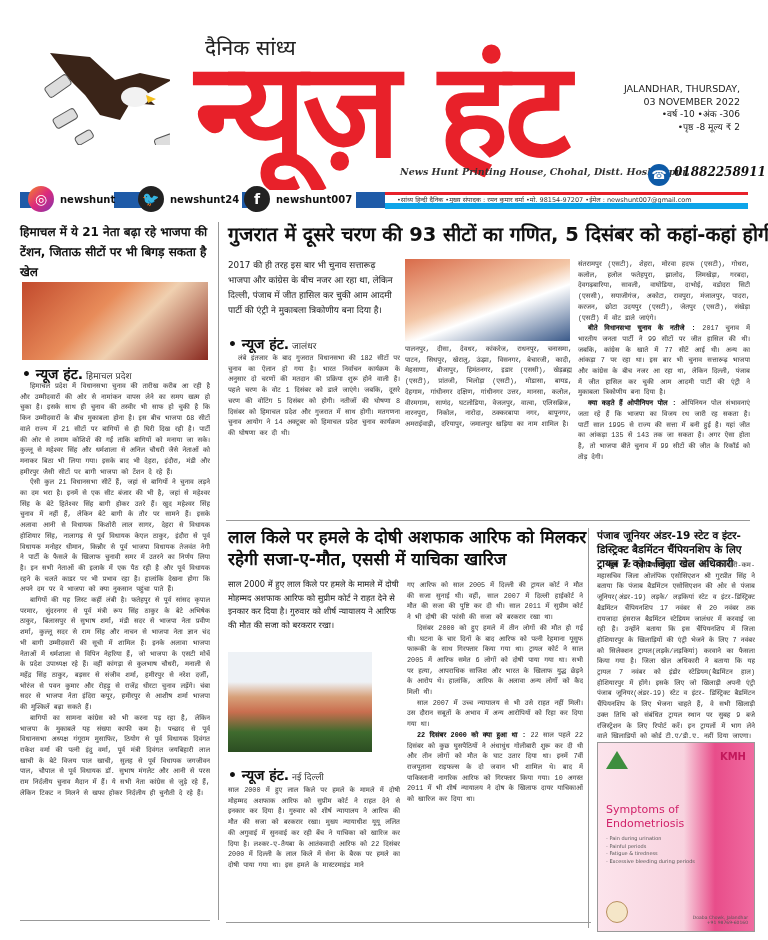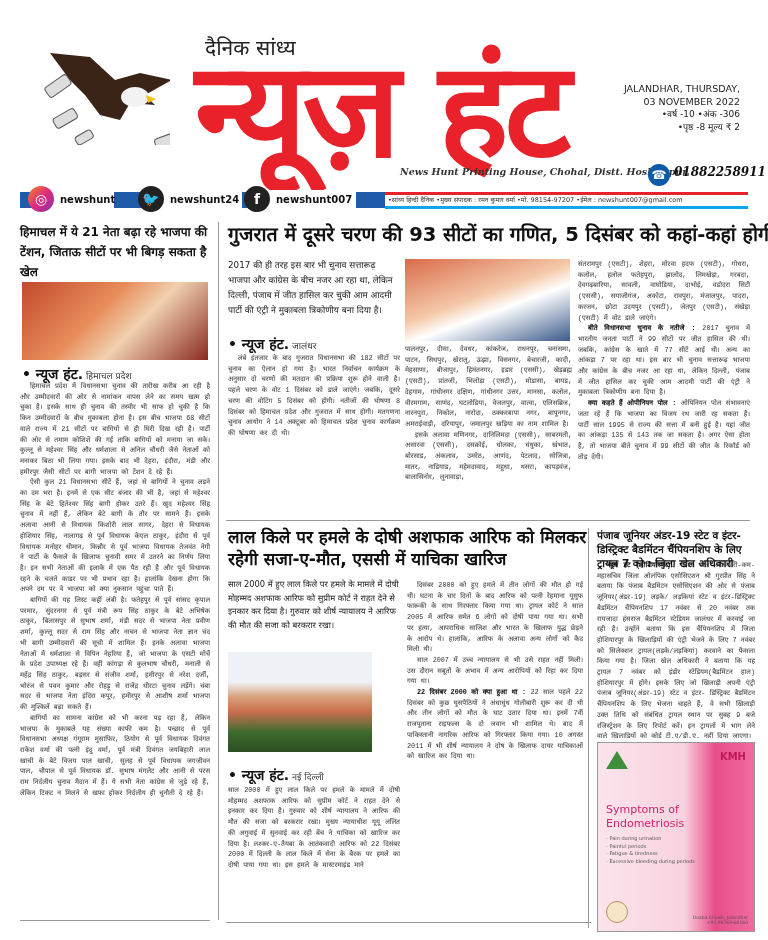--- a/index.html
+++ b/index.html
@@ -10,21 +10,21 @@
 .dainik{left:205px;top:33px;font-size:21px;font-weight:normal;color:#222}
 .title-big{left:195px;top:40px;font-size:132px;line-height:140px;font-weight:bold;color:#e8212a;letter-spacing:-4px;font-family:"DejaVu Sans",sans-serif}
 .dateline{right:28px;top:82px;text-align:right;font-size:9px;line-height:13px;color:#222}
 .dateline .b{font-weight:normal;font-size:9.5px}
 .printing{left:400px;top:166px;font-family:"DejaVu Serif",serif;font-style:italic;font-weight:bold;font-size:9.5px;color:#333}
 .phone-ic{left:648px;top:164px;width:22px;height:22px;border-radius:50%;background:#0d5aa7;color:#fff;font-size:12px;text-align:center;line-height:22px}
 .phone-num{left:674px;top:165px;font-family:"DejaVu Serif",serif;font-style:italic;font-weight:bold;font-size:12px;color:#111}
 .socialbar{left:20px;top:190px;width:370px;height:18px;background:#1f5ba8;border-top:2px solid #fff}
 .soc{position:absolute;top:0;height:16px;background:#fff;font-size:10px;font-weight:bold;line-height:16px;color:#111;padding-left:28px}
 .soc-ic{position:absolute;left:-4px;top:-6px;width:26px;height:26px;border-radius:50%;color:#fff;text-align:center;line-height:26px;font-size:14px;font-weight:bold}
-.redbar{left:385px;top:192px;width:363px;height:17px;border-top:3px solid #e8212a;border-bottom:3px solid #0ea5e9;background:#fff;font-size:6.5px;line-height:11px;color:#333;padding-left:3px;white-space:nowrap;overflow:hidden}
+.redbar{left:385px;top:192px;width:363px;height:17px;border-top:3px solid #e8212a;border-bottom:6px solid #0ea5e9;background:#fff;font-size:6.5px;line-height:11px;color:#333;padding-left:12px;white-space:nowrap;overflow:hidden}
 h2,h3{font-weight:bold;color:#111}
 .hl-left{left:20px;top:222px;width:205px;font-size:12px;line-height:20px}
 .photo{background:linear-gradient(135deg,#c24a2d,#e88c5a 40%,#f0d0b0 60%,#8a2a20)}
 .caption{font-size:9px;color:#333}
 .caption b{font-size:14px;color:#111}
 .body{font-family:Liberation Mono, monospace;font-size:6.8px;line-height:10.7px;color:#333;text-align:justify;overflow:hidden}
 .body p{text-indent:10px}
 .hl-main{left:228px;top:222px;width:520px;font-size:19.5px;line-height:26px;white-space:nowrap}
 .lead{font-size:8.8px;line-height:15px;color:#222}
 .divider{background:#999}
@@ -101,40 +101,40 @@
 <div class="abs caption" style="left:228px;top:334px">
   <b>• न्यूज हंट.</b>
   <span>जालंधर</span>
 </div>
 <div class="abs body" style="left:228px;top:353px;width:172px;height:165px">
   <p>लंबे इंतजार के बाद गुजरात विधानसभा की 182 सीटों पर चुनाव का ऐलान हो गया है। भारत निर्वाचन कार्यक्रम के अनुसार दो चरणों की मतदान की प्रक्रिया शुरू होने वाली है। पहले चरण के वोट 1 दिसंबर को डाले जाएंगे। जबकि, दूसरे चरण की वोटिंग 5 दिसंबर को होगी। नतीजों की घोषणा 8 दिसंबर को हिमाचल प्रदेश और गुजरात में साथ होगी। मतगणना चुनाव आयोग ने 14 अक्टूबर को हिमाचल प्रदेश चुनाव कार्यक्रम की घोषणा कर दी थी।</p>
 </div>
 <div class="abs photo" style="left:405px;top:259px;width:165px;height:82px;background:linear-gradient(160deg,#d96b4a,#f4c8a8 45%,#fff 60%,#3b5a8a)"></div>
 <div class="abs body" style="left:405px;top:344px;width:167px;height:175px">
   <p style="text-indent:0">पालनपुर, दीसा, देवधर, कांकरेज, राधनपुर, चनासमा, पाटन, सिधपुर, खेरालु, ऊंझा, विसनगर, बेचारजी, कादी, मेहसाणा, बीजापुर, हिमंतनगर, इडार (एससी), खेड़ब्रह्म (एसटी), प्रांतजी, भिलोड़ा (एसटी), मोडासा, बायड, देहगाम, गांधीनगर दक्षिण, गांधीनगर उत्तर, मानसा, कलोल, वीरमगाम, साणंद, घटलोडिया, वेजलपुर, वात्वा, एलिसब्रिज, नारनपुरा, निकोल, नारोदा, ठक्करबापा नगर, बापूनगर, अमराईवाड़ी, दरियापुर, जमालपुर खड़िया का नाम शामिल है।</p>
-  <p>इसके अलावा मणिनगर, दानिलिमदा (एससी), साबरमती, असारवा (एससी), दसक्रोई, धोलका, धंधुका, खंभात, बोरसाड, अंकलाव, उमरेठ, आणंद, पेटलाद, सोजित्रा, मातर, नाडियाड, महेमदावाद, महुधा, थसरा, कापड़वंज, बालासिनोर, लुनावाड़ा,</p>
 </div>
 <div class="abs body" style="left:578px;top:259px;width:172px;height:258px">
   <p style="text-indent:0">संतरामपुर (एसटी), शेहरा, मोरवा हदफ (एसटी), गोधरा, कलोल, हलोल फतेहपुरा, झालोद, लिमखेड़ा, गरबदा, देवगढ़बारिया, सावली, वाघोडिया, दाभोई, वडोदरा सिटी (एससी), सयाजीगंज, अकोटा, रावपुरा, मंजालपुर, पादरा, करजन, छोटा उदयपुर (एसटी), जेतपुर (एसटी), संखेड़ा (एसटी) में वोट डाले जाएंगे।</p>
   <p><span class="bold-sub">बीते विधानसभा चुनाव के नतीजे :</span> <span>2017 चुनाव में भारतीय जनता पार्टी ने 99 सीटों पर जीत हासिल की थी। जबकि, कांग्रेस के खाते में 77 सीटें आई थी। अन्य का आंकड़ा 7 पर रहा था। इस बार भी चुनाव सत्तारूढ़ भाजपा और कांग्रेस के बीच नजर आ रहा था, लेकिन दिल्ली, पंजाब में जीत हासिल कर चुकी आम आदमी पार्टी की एंट्री ने मुकाबला त्रिकोणीय बना दिया है।</span></p>
   <p><span class="bold-sub">क्या कहते हैं ओपीनियन पोल :</span> <span>ओपिनियन पोल संभावनाएं जता रहे हैं कि भाजपा का विजय रथ जारी रह सकता है। पार्टी साल 1995 से राज्य की सत्ता में बनी हुई है। यहां जीत का आंकड़ा 135 से 143 तक जा सकता है। अगर ऐसा होता है, तो भाजपा बीते चुनाव में 99 सीटों की जीत के रिकॉर्ड को तोड़ देगी।</span></p>
 </div>
 <div class="abs divider" style="left:226px;top:520px;width:524px;height:1px"></div>
 
 <h2 class="abs hl-fort">लाल किले पर हमले के दोषी अशफाक आरिफ को मिलकर रहेगी सजा-ए-मौत, एससी में याचिका खारिज</h2>
 <div class="abs lead" style="left:228px;top:578px;width:172px;font-size:8.3px;line-height:13.5px">साल 2000 में हुए लाल किले पर हमले के मामले में दोषी मोहम्मद अशफाक आरिफ को सुप्रीम कोर्ट ने राहत देने से इनकार कर दिया है। गुरुवार को शीर्ष न्यायालय ने आरिफ की मौत की सजा को बरकरार रखा।</div>
 <div class="abs photo" style="left:228px;top:652px;width:144px;height:100px;background:linear-gradient(180deg,#eef2f6 0%,#eef2f6 30%,#d7a079 45%,#c96e4f 60%,#3f6b2e 80%,#2c4d22)"></div>
 <div class="abs caption" style="left:228px;top:765px">
   <b>• न्यूज हंट.</b>
   <span>नई दिल्ली</span>
 </div>
 <div class="abs body" style="left:228px;top:785px;width:172px;height:135px">
   <p style="text-indent:0">साल 2000 में हुए लाल किले पर हमले के मामले में दोषी मोहम्मद अशफाक आरिफ को सुप्रीम कोर्ट ने राहत देने से इनकार कर दिया है। गुरुवार को शीर्ष न्यायालय ने आरिफ की मौत की सजा को बरकरार रखा। मुख्य न्यायाधीश यूयू ललित की अगुवाई में सुनवाई कर रही बेंच ने याचिका को खारिज कर दिया है। लश्कर-ए-तैयबा के आतंकवादी आरिफ को 22 दिसंबर 2000 में दिल्ली के लाल किले में सेना के बैरक पर हमले का दोषी पाया गया था। इस हमले के मास्टरमाइंड माने</p>
 </div>
 <div class="abs body" style="left:407px;top:580px;width:176px;height:340px">
+  <p style="text-indent:0">गए आरिफ को साल 2005 में दिल्ली की ट्रायल कोर्ट ने मौत की सजा सुनाई थी। वहीं, साल 2007 में दिल्ली हाईकोर्ट ने मौत की सजा की पुष्टि कर दी थी। साल 2011 में सुप्रीम कोर्ट ने भी दोषी की फांसी की सजा को बरकरार रखा था।</p>
   <p>दिसंबर 2000 को हुए हमले में तीन लोगों की मौत हो गई थी। घटना के चार दिनों के बाद आरिफ को पत्नी रेहमाना यूसुफ फारूकी के साथ गिरफ्तार किया गया था। ट्रायल कोर्ट ने साल 2005 में आरिफ समेत 6 लोगों को दोषी पाया गया था। सभी पर हत्या, आपराधिक साजिश और भारत के खिलाफ युद्ध छेड़ने के आरोप थे। हालांकि, आरिफ के अलावा अन्य लोगों को कैद मिली थी।</p>
   <p>साल 2007 में उच्च न्यायालय से भी उसे राहत नहीं मिली। उस दौरान सबूतों के अभाव में अन्य आरोपियों को रिहा कर दिया गया था।</p>
   <p><span class="bold-sub">22 दिसंबर 2000 को क्या हुआ था :</span> <span>22 साल पहले 22 दिसंबर को कुछ घुसपैठियों ने अंधाधुंध गोलीबारी शुरू कर दी थी और तीन लोगों को मौत के घाट उतार दिया था। इनमें 7वीं राजपूताना राइफल्स के दो जवान भी शामिल थे। बाद में पाकिस्तानी नागरिक आरिफ को गिरफ्तार किया गया। 10 अगस्त 2011 में भी शीर्ष न्यायालय ने दोष के खिलाफ दायर याचिकाओं को खारिज कर दिया था।</span></p>
 </div>
 <div class="abs divider" style="left:588px;top:528px;width:1px;height:400px"></div>
 <div class="abs divider" style="left:226px;top:922px;width:365px;height:1px"></div>
 
 <h3 class="abs hl-punjab">पंजाब जूनियर अंडर-19 स्टेट व इंटर-डिस्ट्रिक्ट बैडमिंटन चैंपियनशिप के लिए ट्रायल 7 को : जिला खेल अधिकारी</h3>
 <div class="abs body" style="left:597px;top:560px;width:158px;height:178px">
   <p><span class="bold-sub">न्यूज हंट (होशियारपुर).</span> <span>जिला खेल अधिकारी-कम-महासचिव जिला ओलंपिक एसोसिएशन श्री गुरप्रीत सिंह ने बताया कि पंजाब बैडमिंटन एसोसिएशन की ओर से पंजाब जूनियर(अंडर-19) लड़के/ लड़कियां स्टेट व इंटर-डिस्ट्रिक्ट बैडमिंटन चैंपियनशिप 17 नवंबर से 20 नवंबर तक रायजादा हंसराज बैडमिंटन स्टेडियम जालंधर में करवाई जा रही है। उन्होंने बताया कि इस चैंपियनशिप में जिला होशियारपुर के खिलाड़ियों की एंट्री भेजने के लिए 7 नवंबर को सिलेक्शन ट्रायल(लड़के/लड़कियां) करवाने का फैसला किया गया है। जिला खेल अधिकारी ने बताया कि यह ट्रायल 7 नवंबर को इंडोर स्टेडियम(बैडमिंटन हाल) होशियारपुर में होंगे। इसके लिए जो खिलाड़ी अपनी एंट्री पंजाब जूनियर(अंडर-19) स्टेट व इंटर- डिस्ट्रिक्ट बैडमिंटन चैंपियनशिप के लिए भेजना चाहते हैं, वे सभी खिलाड़ी उक्त तिथि को संबंधित ट्रायल स्थान पर सुबह 9 बजे रजिस्ट्रेशन के लिए रिपोर्ट करें। इन ट्रायलों में भाग लेने वाले खिलाड़ियों को कोई टी.ए/डी.ए. नहीं दिया जाएगा।</span></p>

